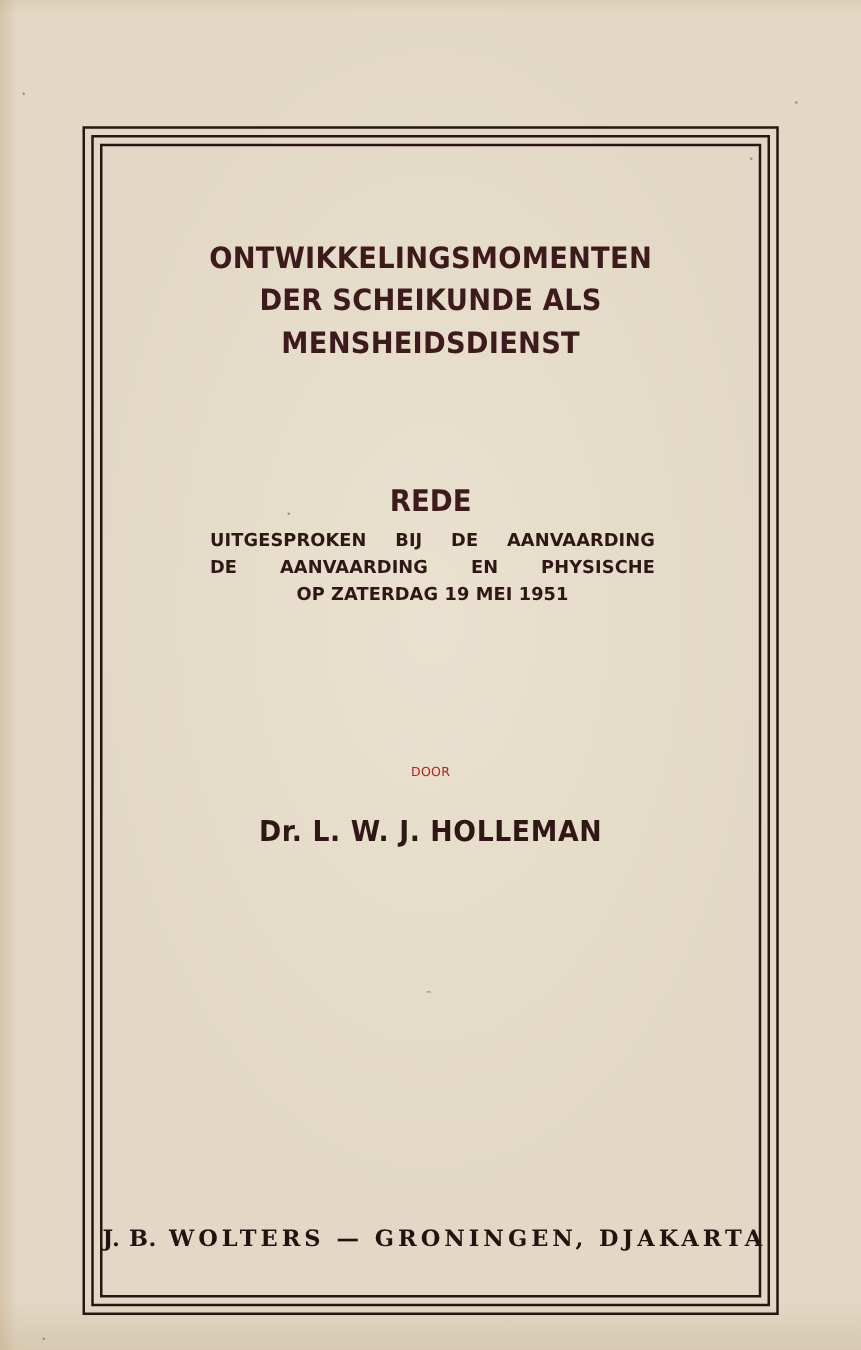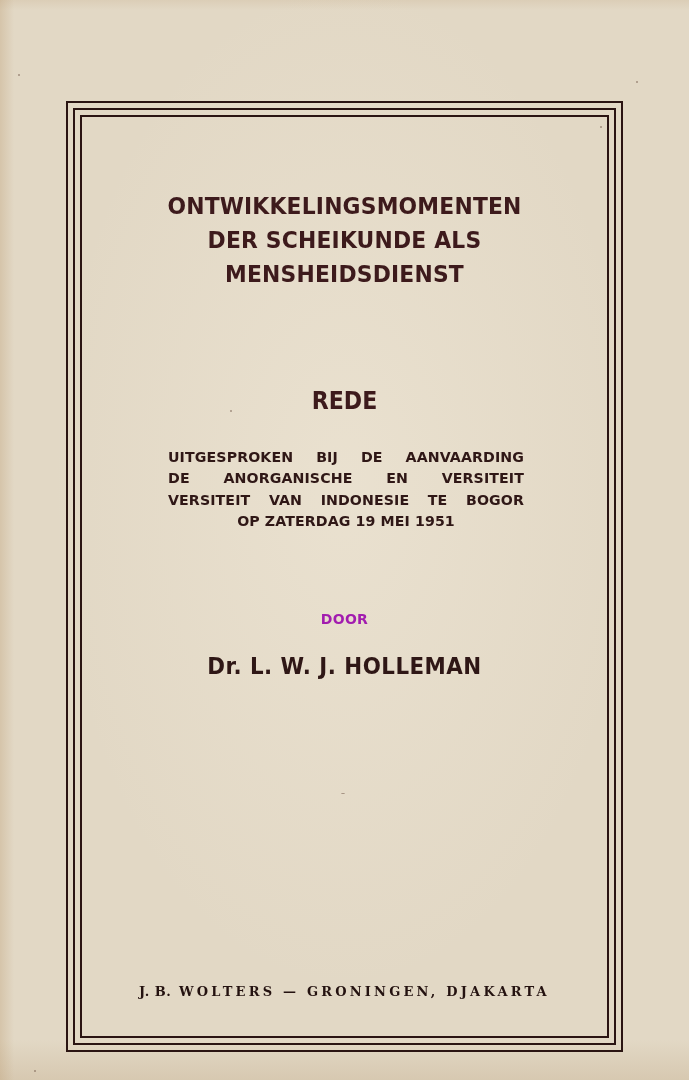--- a/index.html
+++ b/index.html
@@ -60,21 +60,21 @@
       font-family: "DejaVu Sans", sans-serif;
       font-weight: bold;
       font-size: 24px;
       line-height: 30px;
       color: #3d1a1c;
       transform: scaleX(0.92);
     }
     .lecture {
       position: absolute;
       left: 86px; width: 356px;
-      top: 330px;
+      top: 306px;
       font-family: "DejaVu Sans", sans-serif;
       font-weight: bold;
       font-size: 14.2px;
       line-height: 21.3px;
       color: #2f1716;
       letter-spacing: 0.1px;
     }
     .lecture .line {
       text-align: justify;
       text-align-last: justify;
@@ -83,45 +83,45 @@
     }
     .lecture .line.last {
       text-align: left;
       text-align-last: center;
     }
     .door {
       position: absolute;
       left: 0; right: 0;
       top: 493px;
       font-family: "DejaVu Sans", sans-serif;
-      font-weight: bold;
-      font-size: 14px;
+      font-weight: normal;
+      font-size: 10px;
       line-height: 18px;
-      color: #a21caf;
+      color: #b91c1c;
       letter-spacing: 0.3px;
     }
     .author {
       position: absolute;
       left: 0; right: 0;
       top: 534px;
       font-family: "DejaVu Sans", sans-serif;
       font-weight: bold;
       font-size: 23px;
       line-height: 30px;
       color: #2f1716;
       letter-spacing: 0.5px;
       transform: scaleX(0.93);
     }
     .publisher {
       position: absolute;
       left: 0; right: 0;
       top: 865px;
       font-family: "DejaVu Serif", serif;
       font-weight: bold;
-      font-size: 13px;
+      font-size: 18px;
       line-height: 20px;
       color: #241210;
       letter-spacing: 3.2px;
       white-space: nowrap;
     }
     .publisher .initials { letter-spacing: 0.5px; }
     .speck {
       position: absolute;
       width: 2px; height: 2px;
       border-radius: 50%;
@@ -140,22 +140,21 @@
     <div class="title">
       <div>ONTWIKKELINGSMOMENTEN</div>
       <div>DER SCHEIKUNDE ALS</div>
       <div>MENSHEIDSDIENST</div>
     </div>
 
     <div class="rede">REDE</div>
 
     <div class="lecture">
       <div class="line">UITGESPROKEN BIJ DE AANVAARDING</div>
-      <div class="line">DE ANORGANISCHE EN VERSITEIT</div>
-      <div class="line">VERSITEIT VAN INDONESIE TE BOGOR</div>
+      <div class="line">DE AANVAARDING EN PHYSISCHE</div>
       <div class="line last">OP ZATERDAG 19 MEI 1951</div>
     </div>
 
     <div class="door">DOOR</div>
 
     <div class="author">Dr. L. W. J. HOLLEMAN</div>
 
     <div class="publisher">
       <span class="initials">J. B.</span>
       <span>WOLTERS</span>

